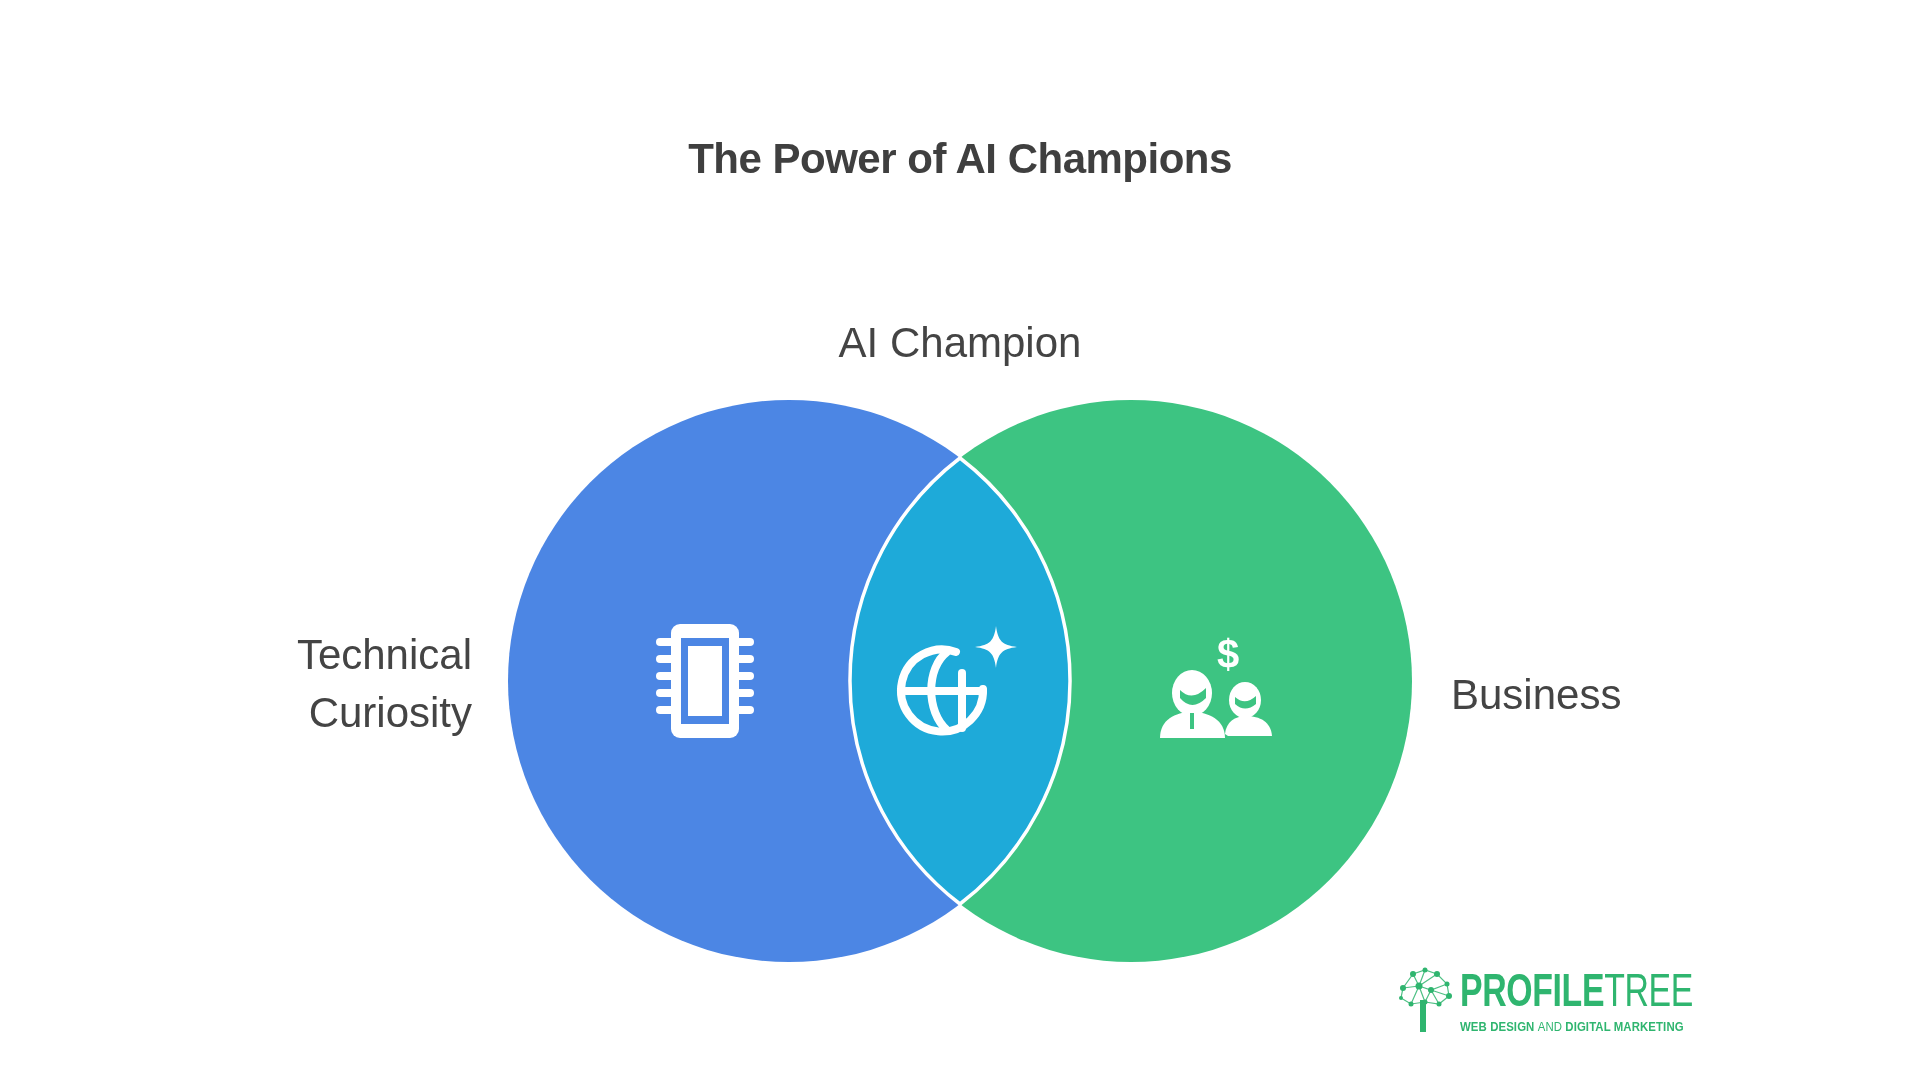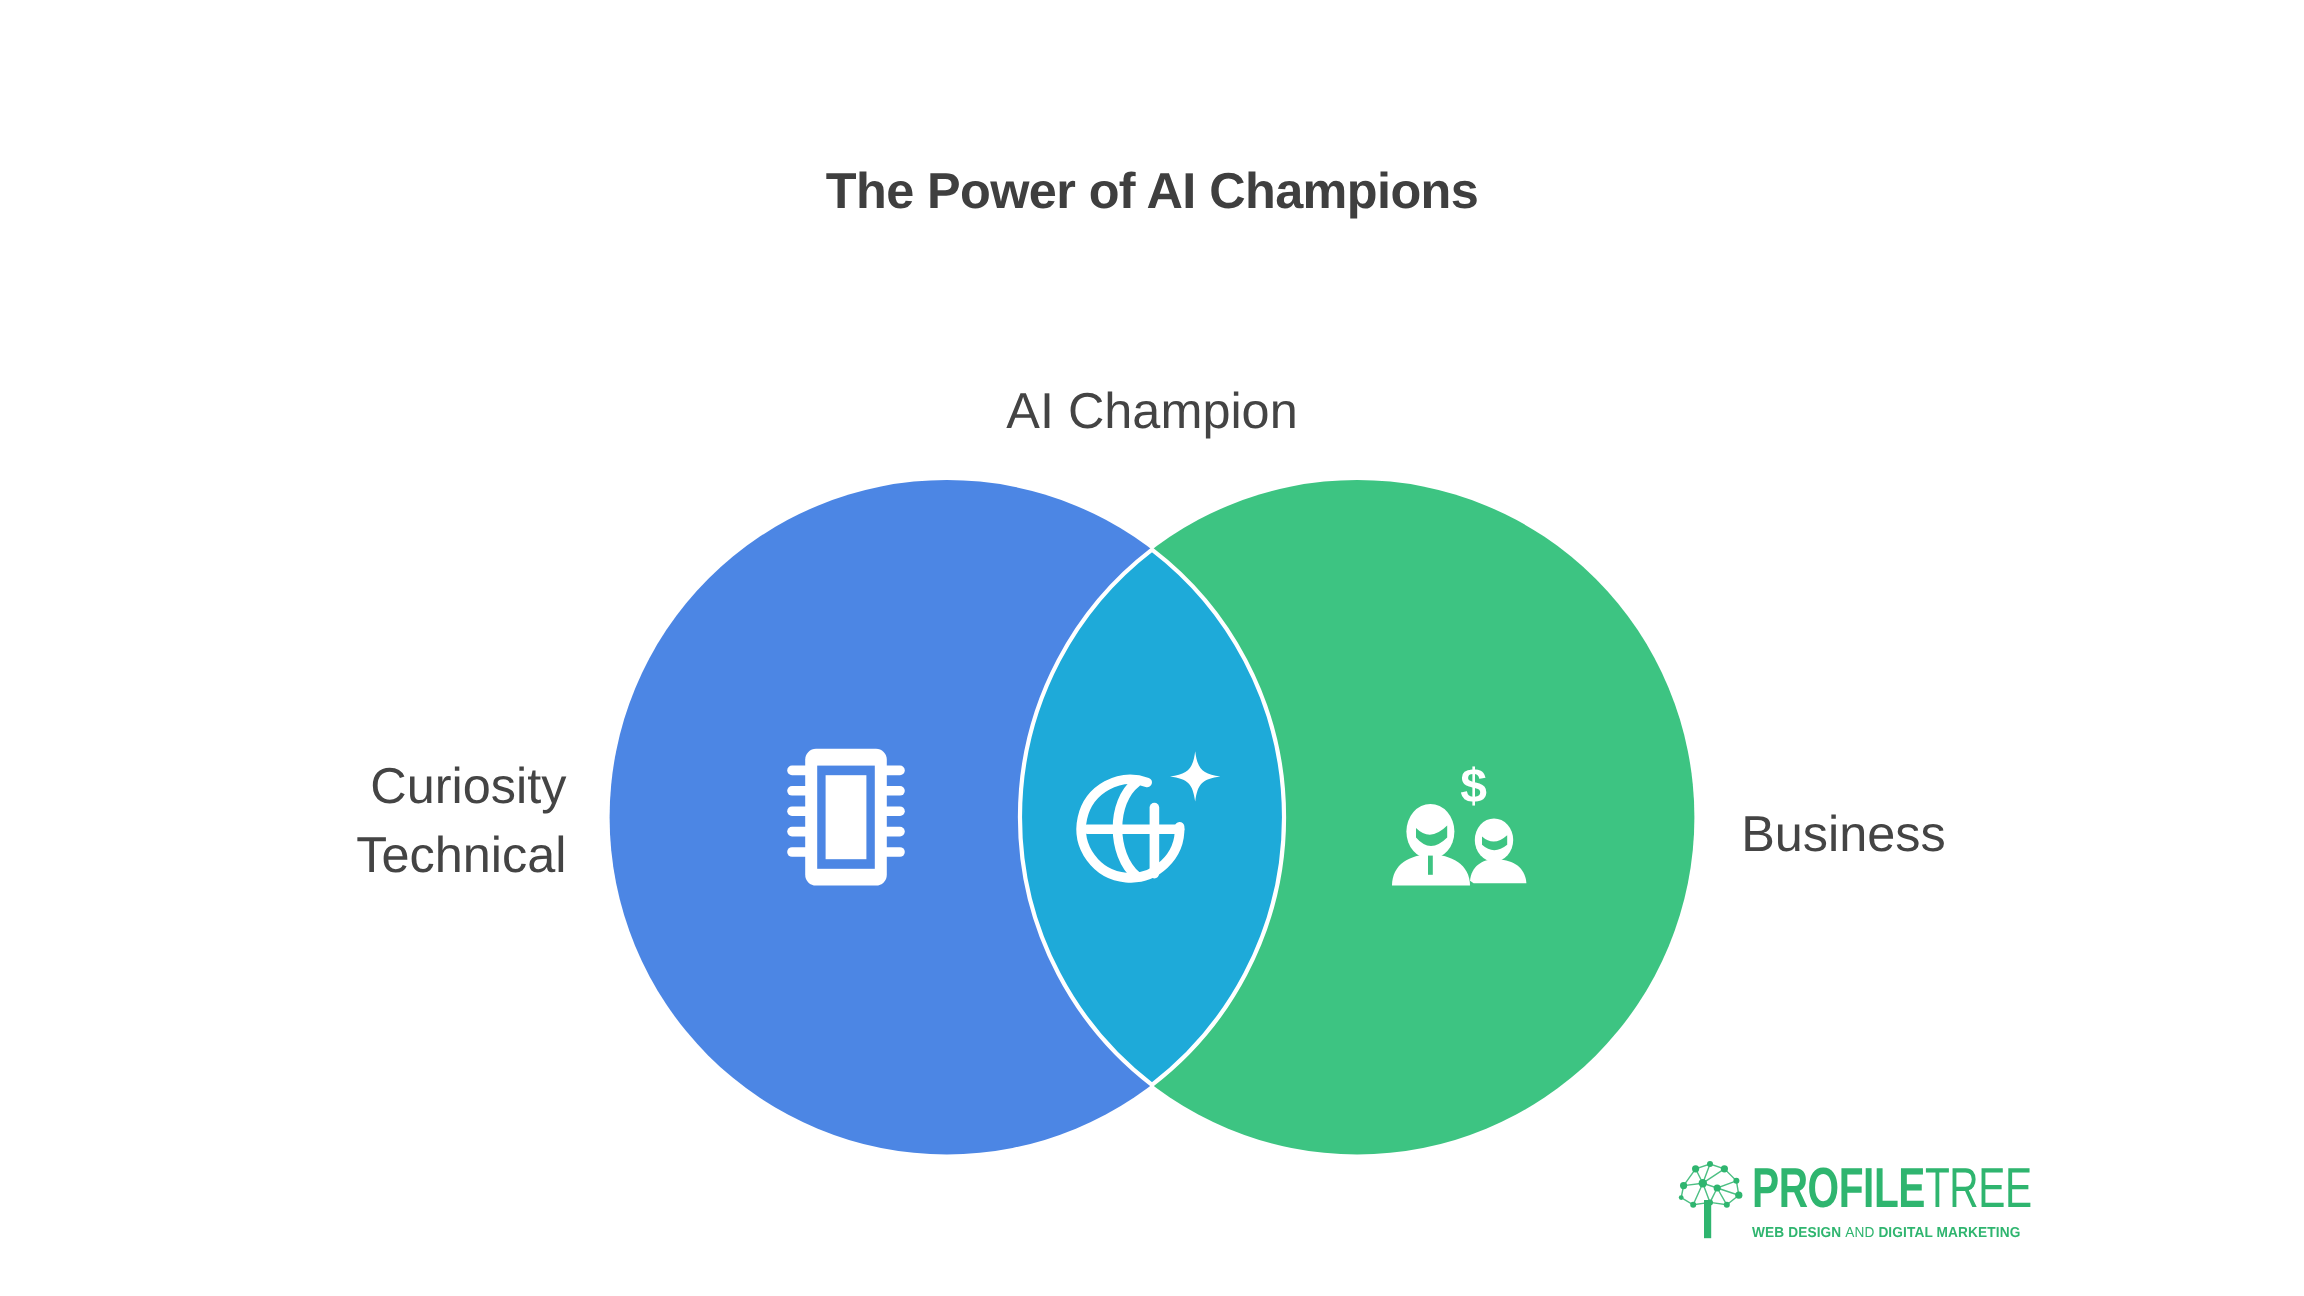--- a/index.html
+++ b/index.html
@@ -102,22 +102,22 @@
     .logo-tagline .thin { font-weight: normal; }
   </style>
 </head>
 <body>
 
 <div class="title">The Power of AI Champions</div>
 
 <div class="label label-top">AI Champion</div>
 
 <div class="label label-left">
+  <div>Technical</div>
   <div>Curiosity</div>
-  <div>Technical</div>
 </div>
 
 <div class="label label-right">
   <div>Business</div>
 </div>
 
 <svg class="venn-svg" viewBox="0 0 1920 1080" xmlns="http://www.w3.org/2000/svg">
   <defs>
     <clipPath id="clip-left">
       <circle cx="789" cy="681" r="281"></circle>

